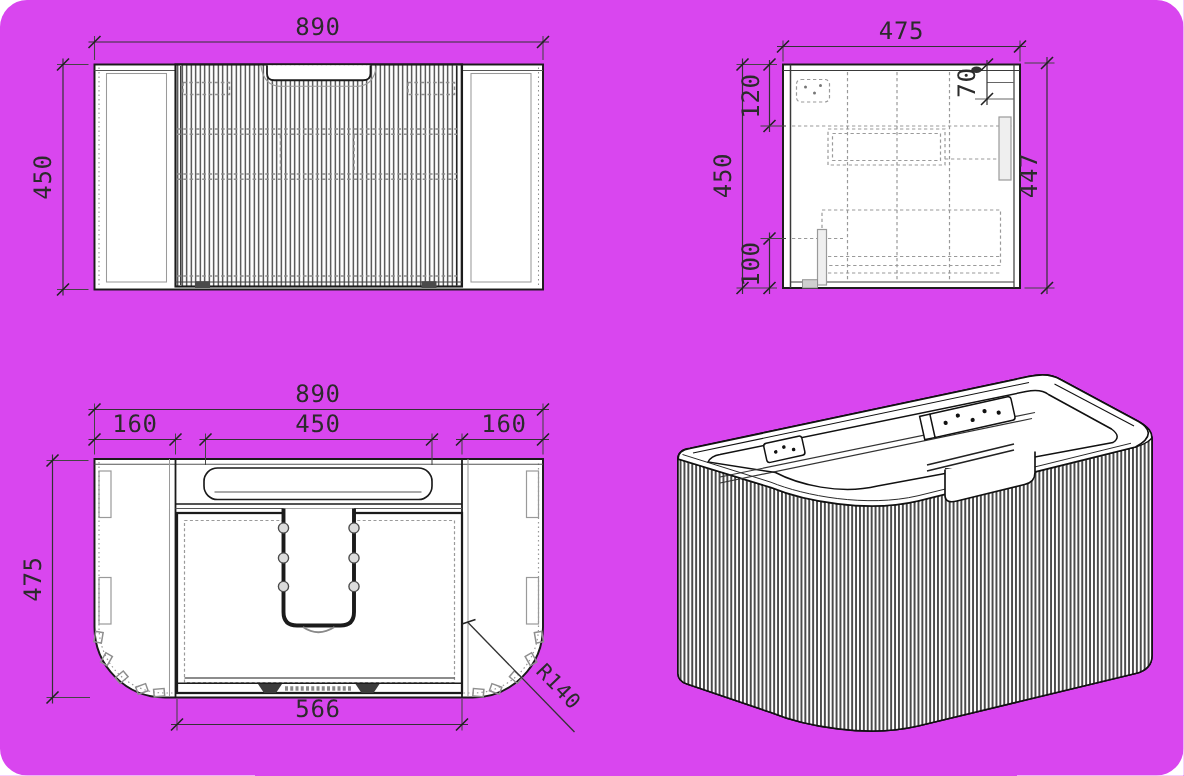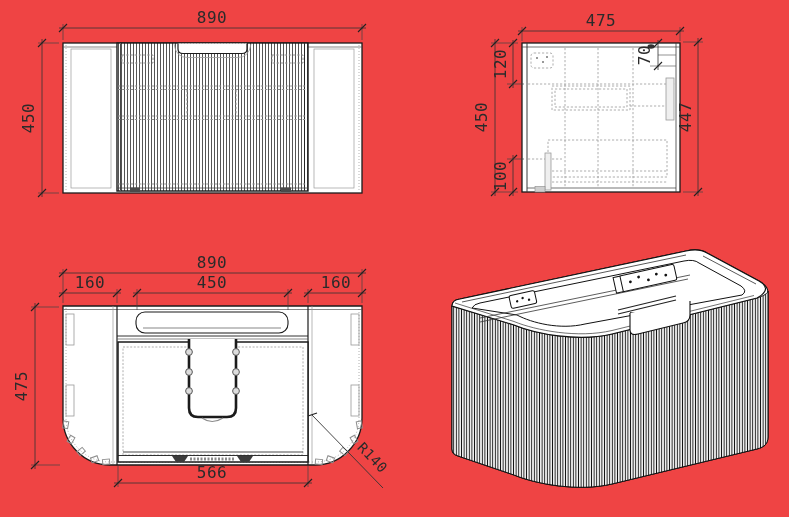--- a/index.html
+++ b/index.html
@@ -1,16 +1,16 @@
 <!DOCTYPE html>
 <html><head>
 <meta charset="utf-8">
 <style>
   html,body{margin:0;padding:0;background:#ffffff;}
-  #stage{width:789px;height:517px;background:#ef4444;position:relative;overflow:hidden;}
+  #stage{width:789px;height:517px;background:#d946ef;position:relative;overflow:hidden;border-radius:18px;}
   svg{display:block;}
   .t{font-family:"DejaVu Sans Mono","Liberation Mono",monospace;fill:#2b2b2b;font-size:16px;letter-spacing:0.5px;}
   .t.small{font-size:14px;}
 </style>
 </head>
 <body>
 
 <div id="stage">
 <svg width="789" height="517" viewBox="0 0 789 517">
   <defs>

